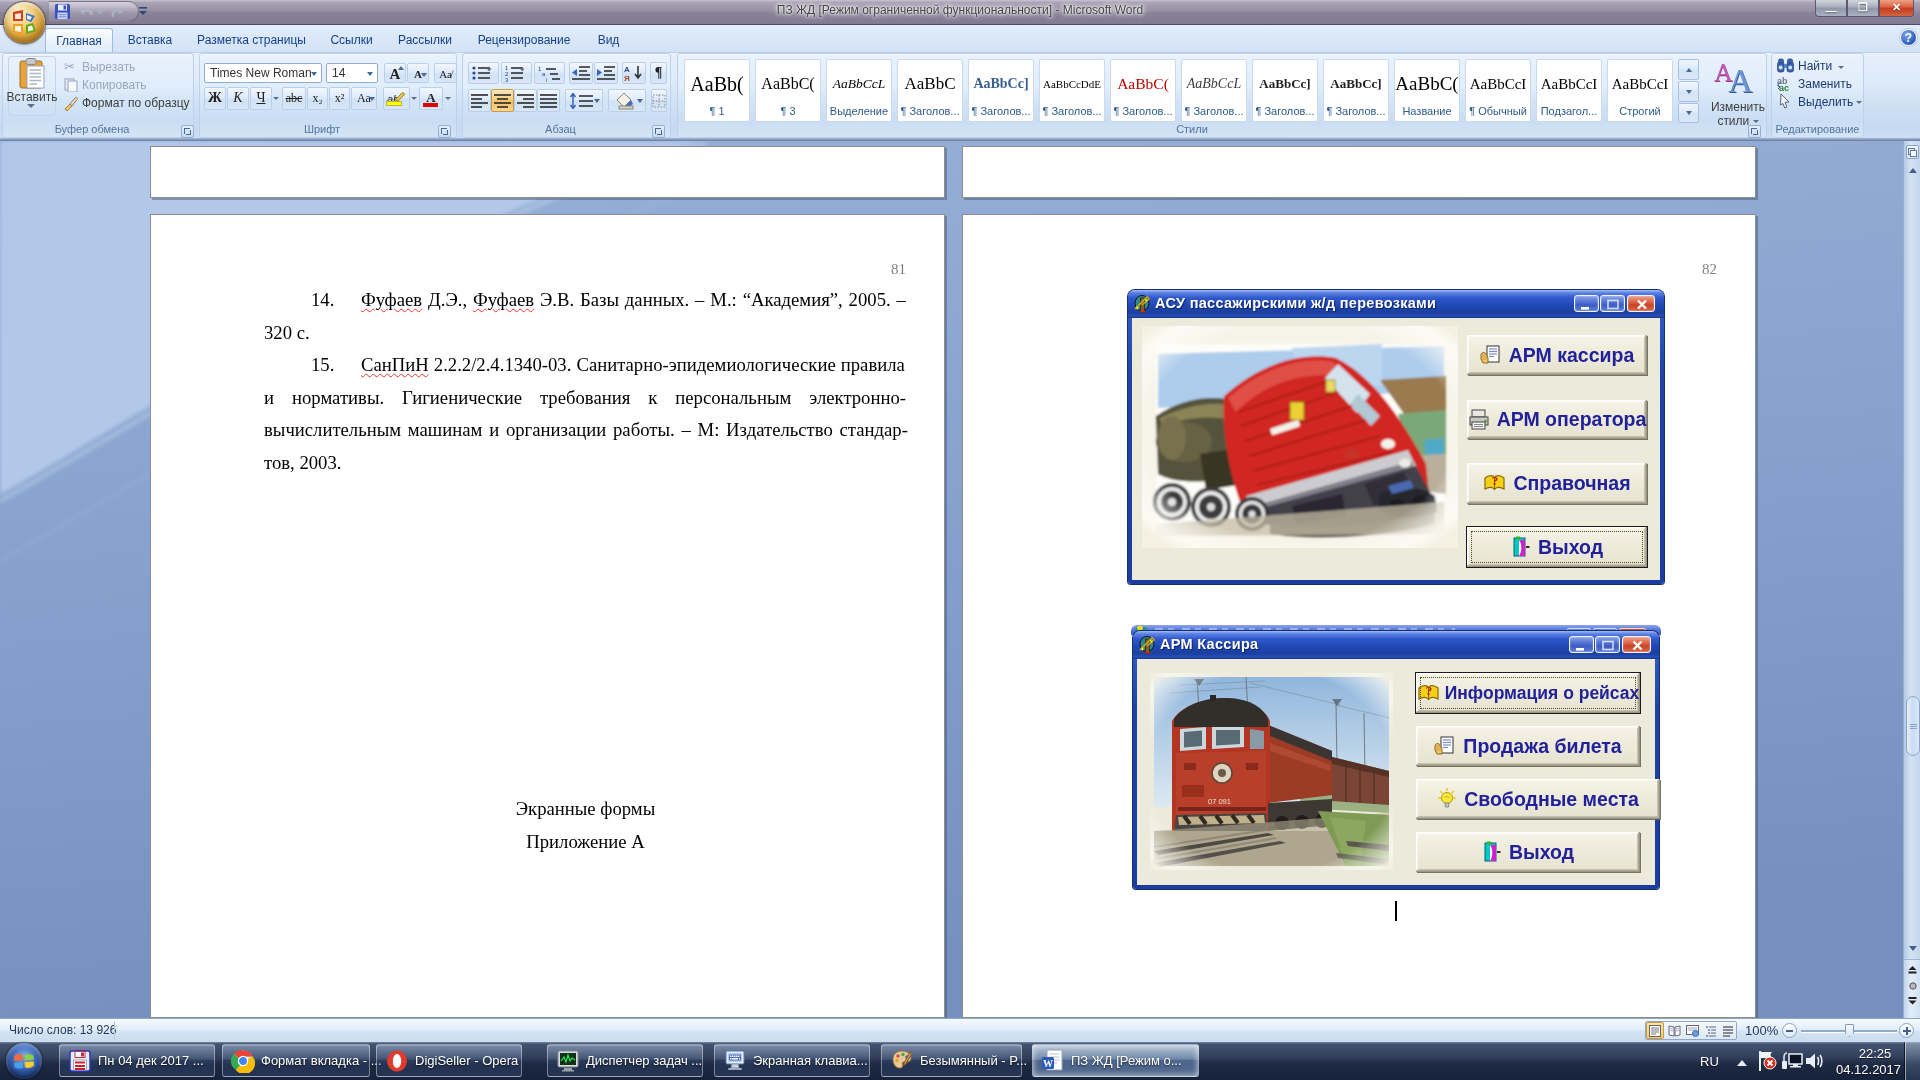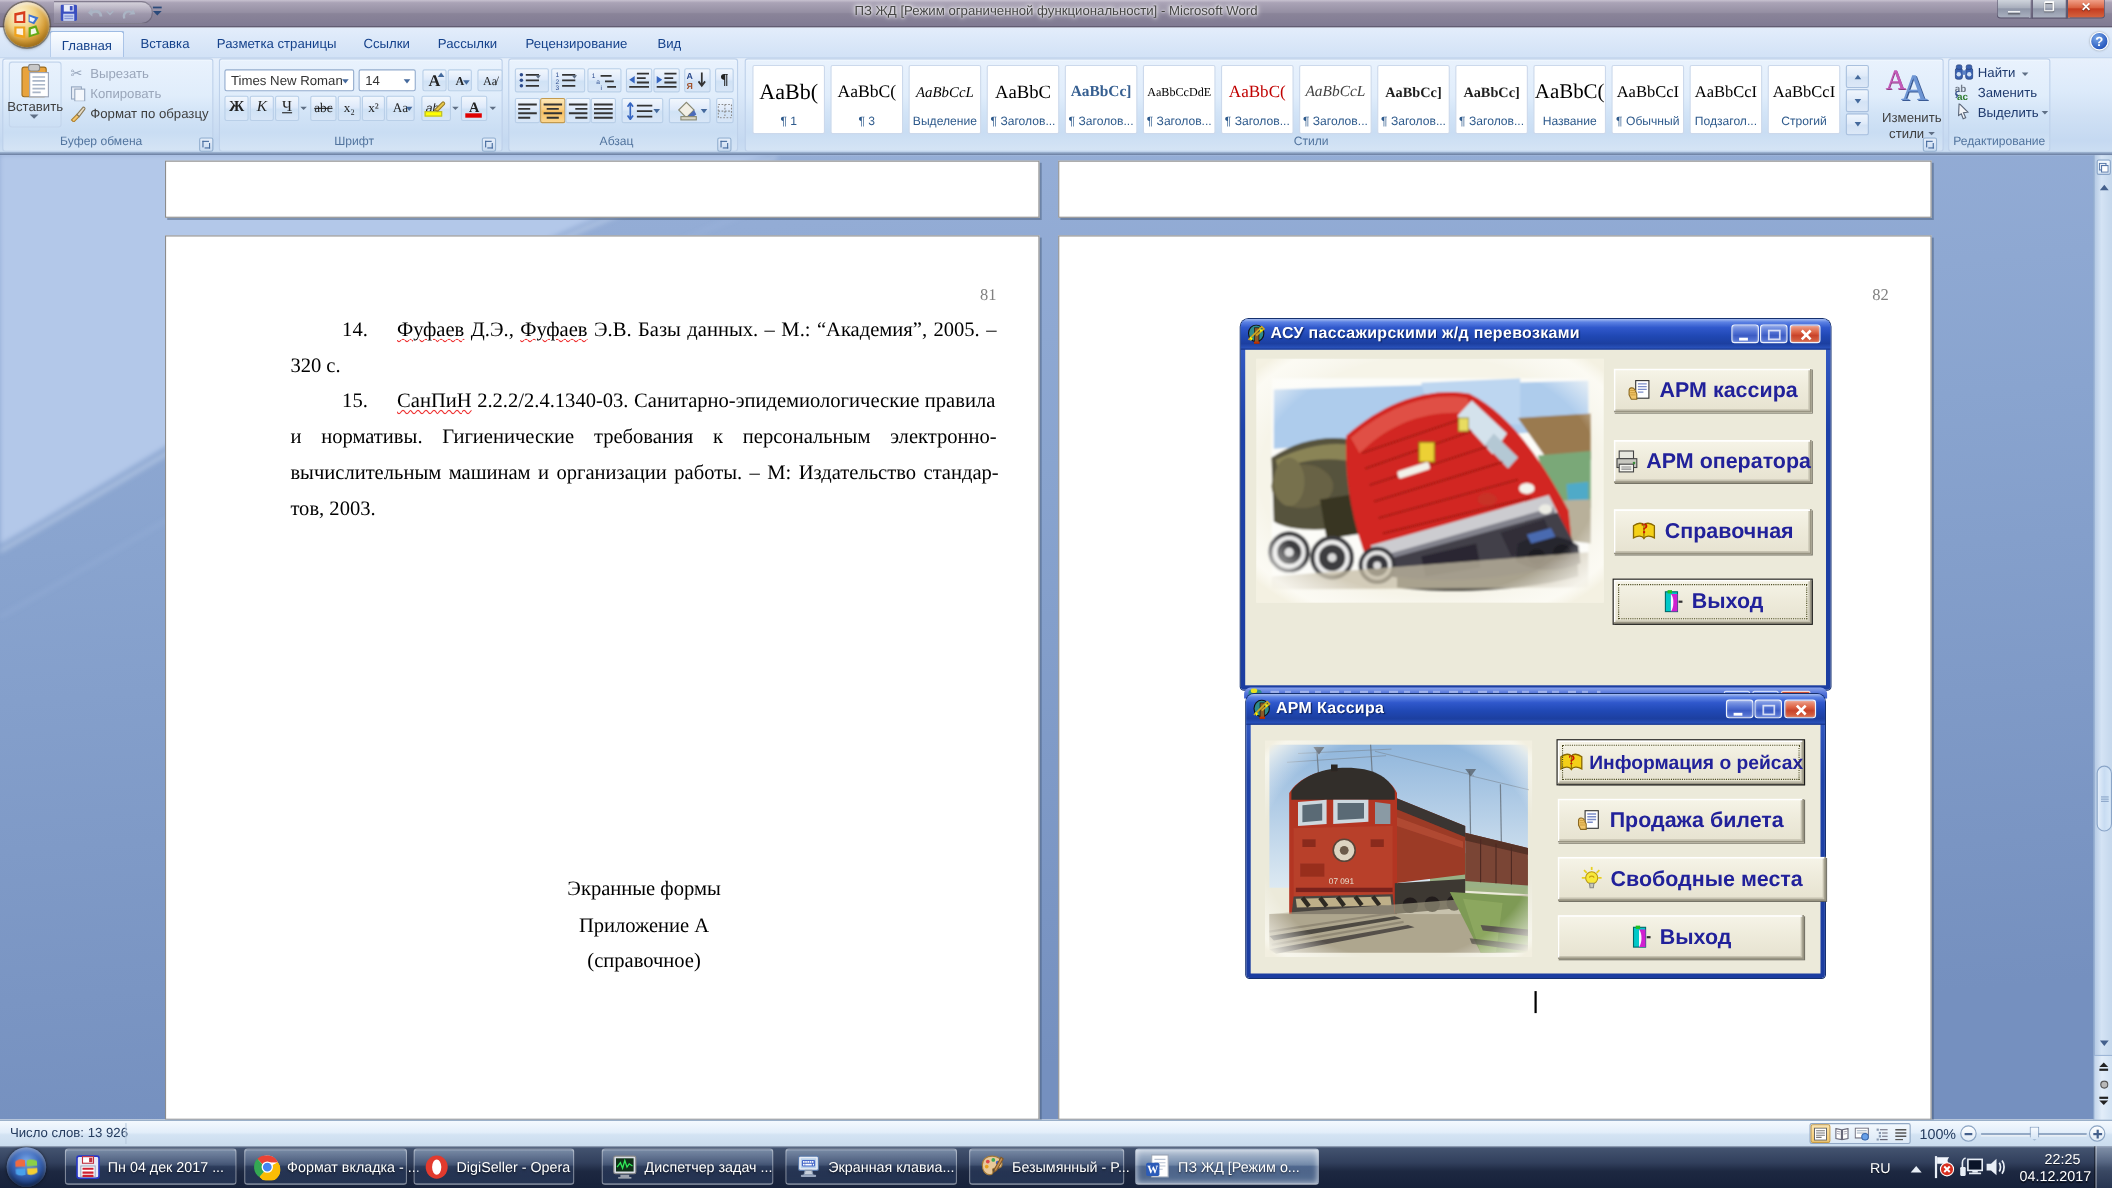--- a/index.html
+++ b/index.html
@@ -523,25 +523,24 @@
 
   <div class="dt" style="left:858px;top:121px;width:48px;text-align:right;color:#808080;font-size:15px;line-height:15px;">81</div>
   <div class="dt" style="left:311px;top:143px;">14.<span style="display:inline-block;width:26.6px;"></span><span style="word-spacing:1.2px;"><span class="sp">Фуфаев</span> Д.Э., <span class="sp">Фуфаев</span> Э.В. Базы данных. – М.: “Академия”, 2005. –</span></div>
   <div class="dt" style="left:264px;top:175.5px;">320 с.</div>
   <div class="dt" style="left:311px;top:208px;">15.<span style="display:inline-block;width:26.6px;"></span><span style="word-spacing:0.4px;"><span class="sp">СанПиН</span> 2.2.2/2.4.1340-03. Санитарно-эпидемиологические правила</span></div>
   <div class="dt" style="left:264px;top:240.5px;word-spacing:13.3px;">и нормативы. Гигиенические требования к персональным электронно-</div>
   <div class="dt" style="left:264px;top:273px;word-spacing:2.1px;">вычислительным машинам и организации работы. – М: Издательство стандар-</div>
   <div class="dt" style="left:264px;top:305.5px;">тов, 2003.</div>
   <div class="dt" style="left:264px;top:652px;width:643px;text-align:center;">Экранные формы</div>
   <div class="dt" style="left:264px;top:684.5px;width:643px;text-align:center;">Приложение А</div>
-  <div class="dt" style="left:264px;top:717px;width:643px;text-align:center;">(справочное)</div>
 
   <div class="dt" style="left:1669px;top:121px;width:48px;text-align:right;color:#808080;font-size:15px;line-height:15px;">82</div>
 
-  <div class="xpwin" style="left:1128px;top:149px;width:536px;height:337px;">
+  <div class="xpwin" style="left:1128px;top:149px;width:536px;height:294px;">
     <div class="xptitle">
       <svg style="position:absolute;left:6px;top:5px;" width="17" height="18" viewBox="0 0 17 18">
         <ellipse cx="8" cy="8" rx="7" ry="7.5" fill="#2e8b8b" stroke="#111"></ellipse>
         <rect x="6.5" y="3" width="4" height="14" fill="#8a5a28" stroke="#111" stroke-width="0.6"></rect>
         <path d="M1,14 L13,2 L15,4 L8,10" stroke="#caa620" stroke-width="1.6" fill="none"></path>
         <path d="M2,11 L5,13 L3,15 Z" fill="#f8f800"></path>
           <path d="M11,4 L14,5 L12,7 Z" fill="#f8f800"></path>
         <rect x="6" y="15.5" width="5" height="2" fill="#c03000"></rect>
       </svg>
       <div class="ttext">АСУ пассажирскими ж/д перевозками</div>

